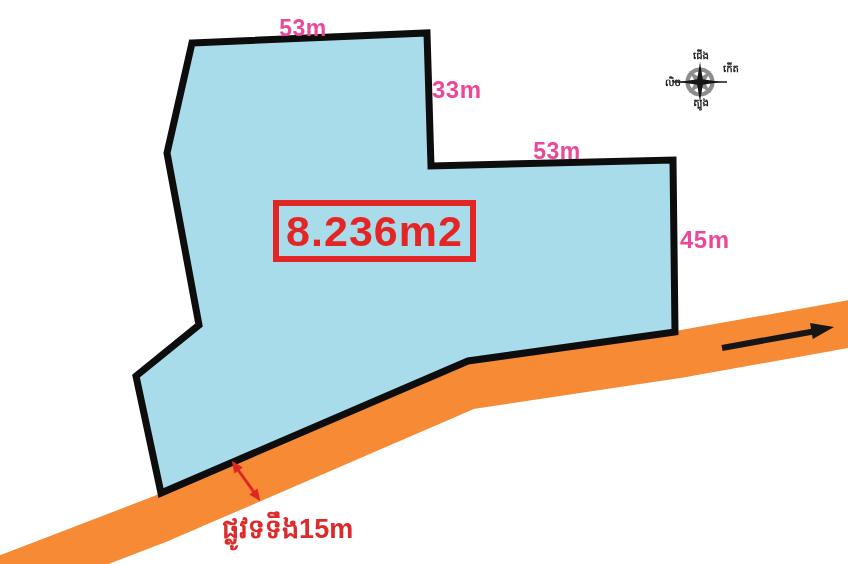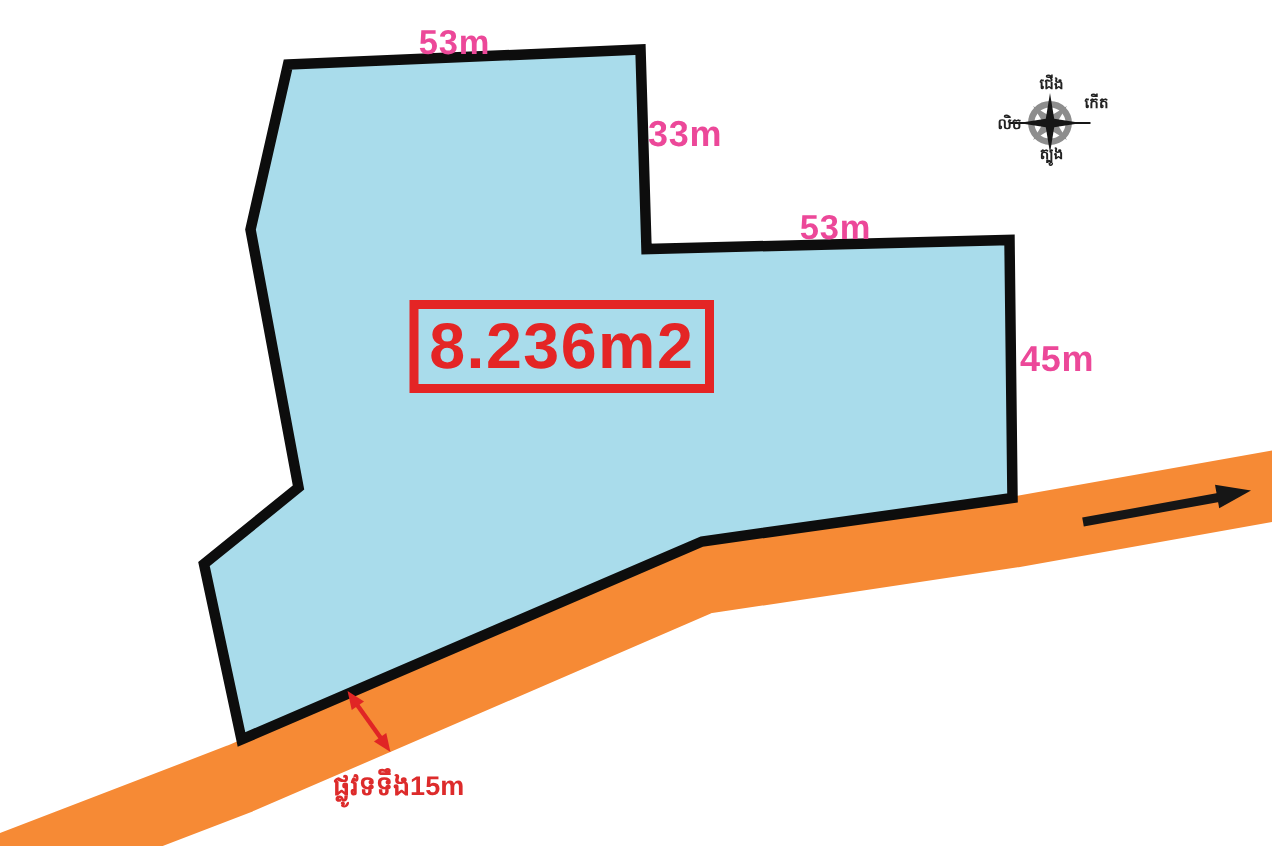--- a/index.html
+++ b/index.html
@@ -15,21 +15,21 @@
   .dim-mid    { left:527px; top:138px; width:60px; text-align:center; }
   .dim-right  { left:680px; top:226px; font-size:24px; }
   .dim-bottom { left:358px; top:355px; width:72px; text-align:center; }
   .area-box {
     position:absolute; left:235px; top:200px; width:203px; height:62px;
     border:6px solid #e42525; box-sizing:border-box;
     display:flex; align-items:center; justify-content:center;margin-left:38px;
   }
   .area-text { color:#e42525; font-size:43px; font-weight:bold; letter-spacing:1px; }
   .road-label  { left:618px; top:382px; font-size:30px; color:#c23b44; }
-  .width-label { left:222px; top:512px; font-size:18px; color:#dd2b2b; }
+  .width-label { left:222px; top:512px; font-size:27px; color:#dd2b2b; }
   .compass-lbl { font-size:10px; color:#222; font-weight:bold; text-align:center; }
   .c-n { left:684px; top:49px;  width:34px; }
   .c-s { left:684px; top:96px;  width:34px; }
   .c-w { left:656px; top:76px;  width:34px; }
   .c-e { left:714px; top:62px;  width:34px; }
 </style>
 </head>
 <body>
 
 <div class="stage">

